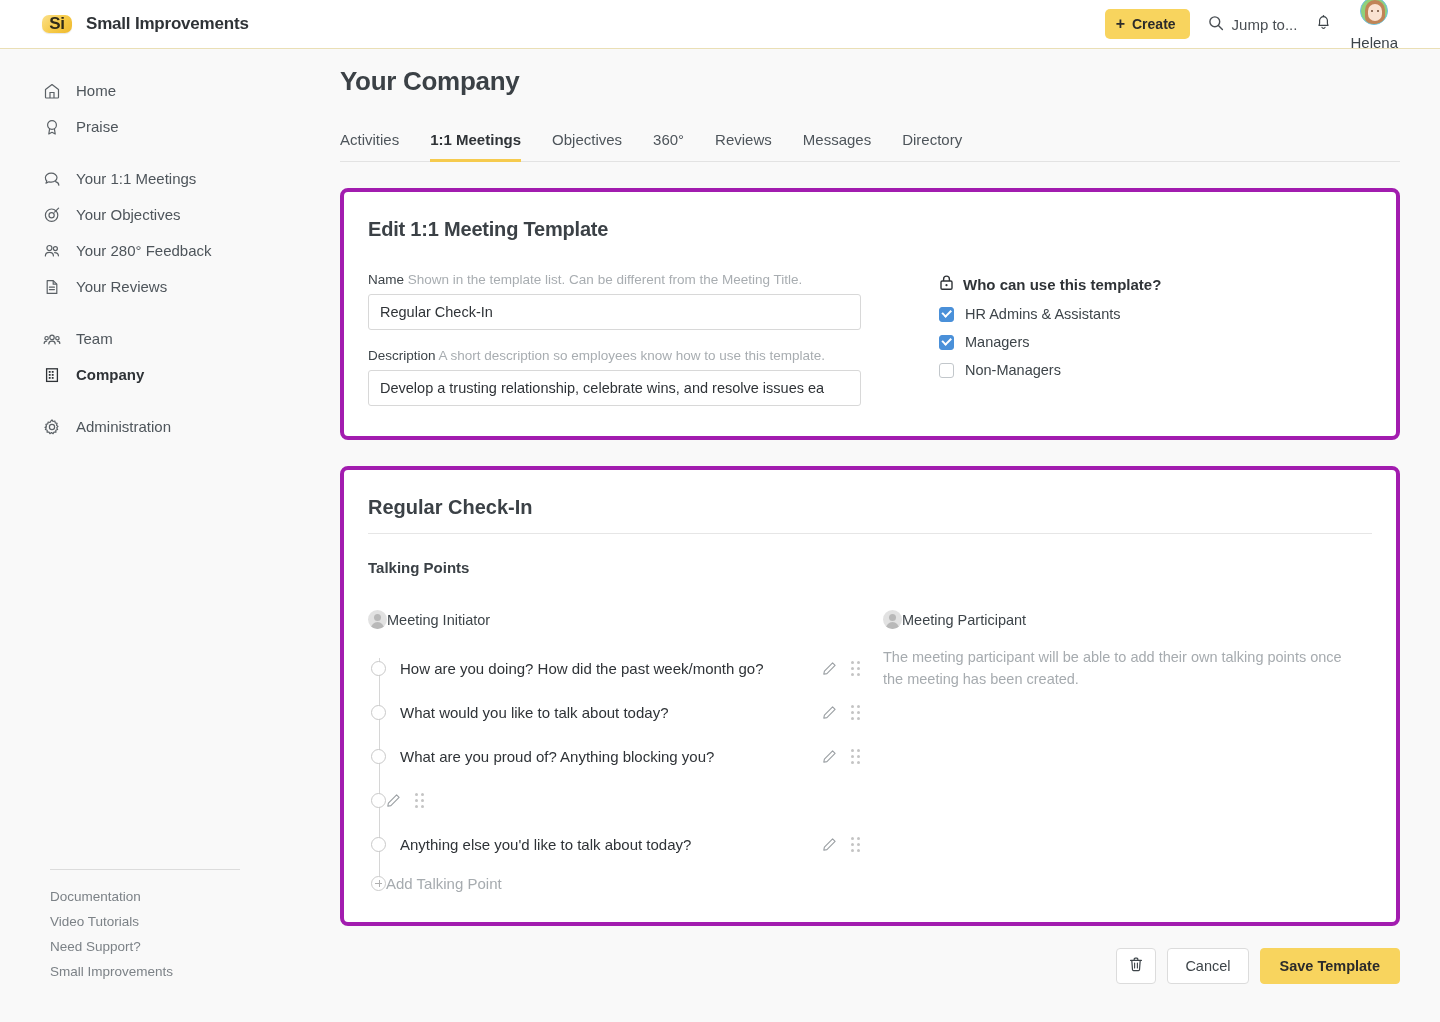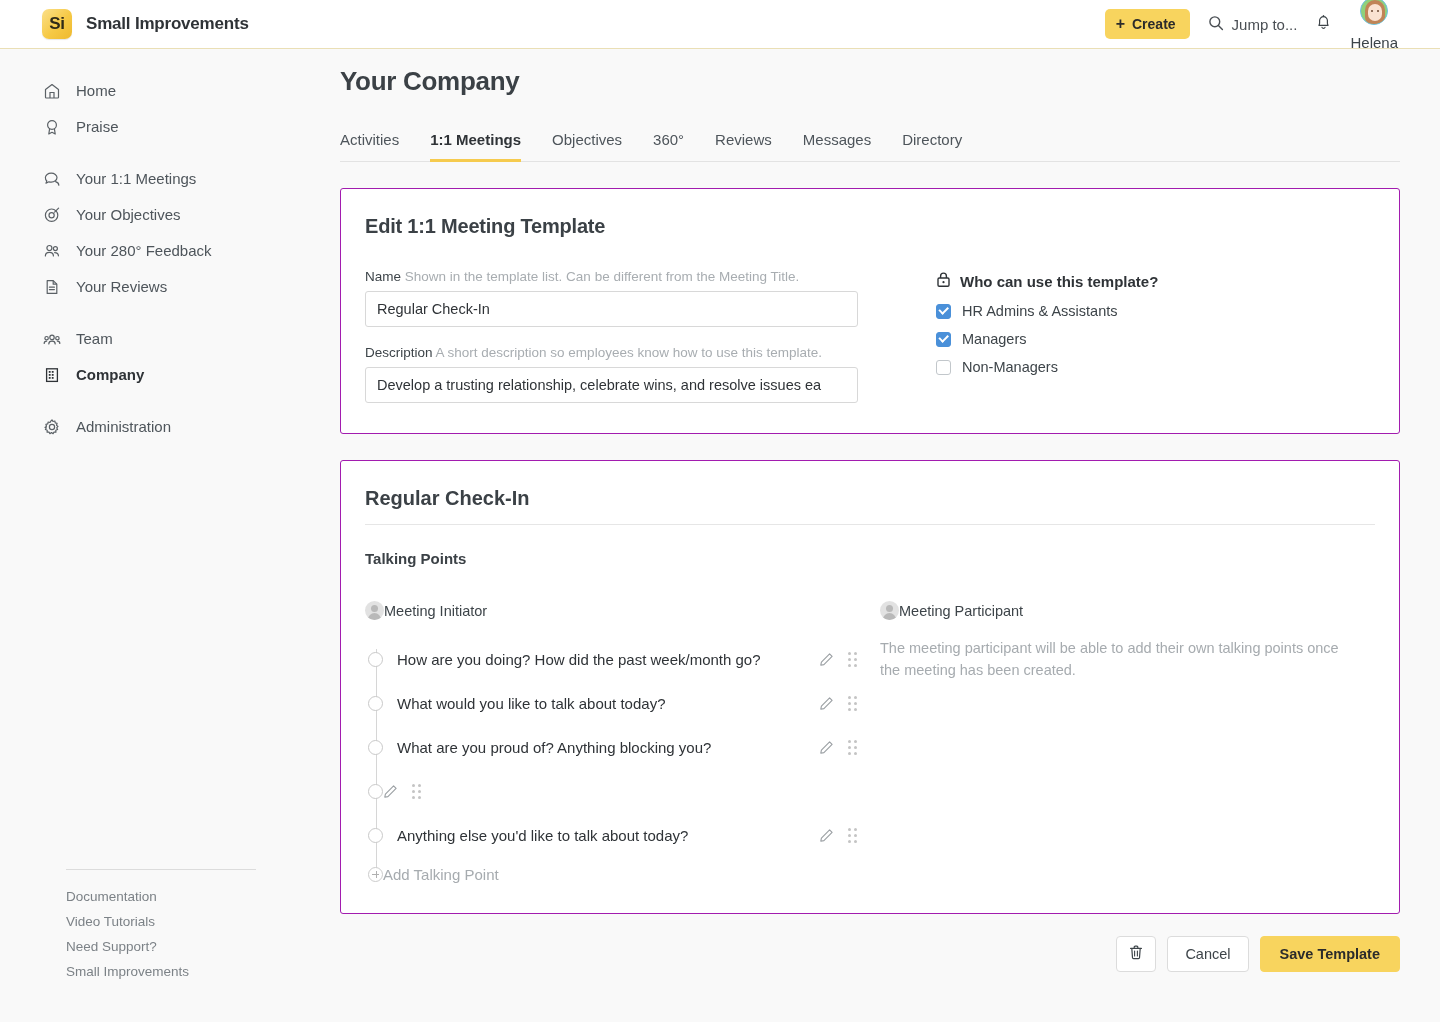--- a/index.html
+++ b/index.html
@@ -16,21 +16,21 @@
   
   .topbar {
     height: 49px; width: 100%;
     background: #ffffff;
     border-bottom: 1px solid #eadfb5;
     display: flex; align-items: center;
     position: relative;
   }
   .brand { display:flex; align-items:center; margin-left: 42px; }
   .logo-box {
-    width: 30px; height: 30px; border-radius: 7px;
+    width: 30px; height: 18px; border-radius: 7px;
     background: linear-gradient(135deg, #fbe08a 0%, #f6c945 55%, #eeb92f 100%);
     display:flex; align-items:center; justify-content:center;
     font-weight: 700; font-size: 17px; color:#2f2a18;
     letter-spacing: -0.3px;
     box-shadow: 0 1px 1px rgba(0,0,0,0.10);
   }
   .brand-name {
     margin-left: 14px; font-size: 17px; font-weight: 700; color:#2f3337;
     letter-spacing: -0.2px;
   }
@@ -88,21 +88,21 @@
     display:flex; align-items:center; gap:14px;
     padding: 7px 0 7px 42px;
     font-size: 15px; color:#4e555b; cursor:pointer;
     line-height: 22px;
   }
   .nav-item.active { font-weight:700; color:#2f3337; }
   .nav-icon { width:20px; height:20px; flex:0 0 20px; display:flex; align-items:center; justify-content:center; }
   .nav-icon svg { display:block; }
 
   .sidebar-footer {
-    position:absolute; left:16px; bottom: 38px; width: 100%;
+    position:absolute; left:0; bottom: 38px; width: 100%;
     padding-left: 50px;
   }
   .sidebar-footer .divider {
     width: 190px; height:1px; background:#dcdcdc; margin-bottom: 14px;
   }
   .footer-link {
     font-size: 13.5px; color:#7c8287; line-height: 25px; cursor:pointer;
     display:block;
   }
 
@@ -118,21 +118,21 @@
   }
   .tab {
     font-size:15px; color:#4e555b; padding: 0 0 11px 0; margin-right: 31px;
     cursor:pointer; border-bottom: 3px solid transparent; margin-bottom:-1px;
   }
   .tab:last-child { margin-right:16px; }
   .tab.active { font-weight:700; color:#2f3337; border-bottom-color:#f6cb4e; }
 
   
   .card {
-    background:#fff; border:1px solid #a21caf; border-radius: 3px;
+    background:#fff; border:4px solid #a21caf; border-radius: 8px;
     margin-top: 26px;
   }
   .card.edit { padding: 26px 24px 30px 24px; }
   .card.template { padding: 26px 24px 22px 24px; }
 
   .card-title {
     font-size: 20px; font-weight:700; color:#3b4146; margin:0;
     letter-spacing:-0.2px;
   }
 

